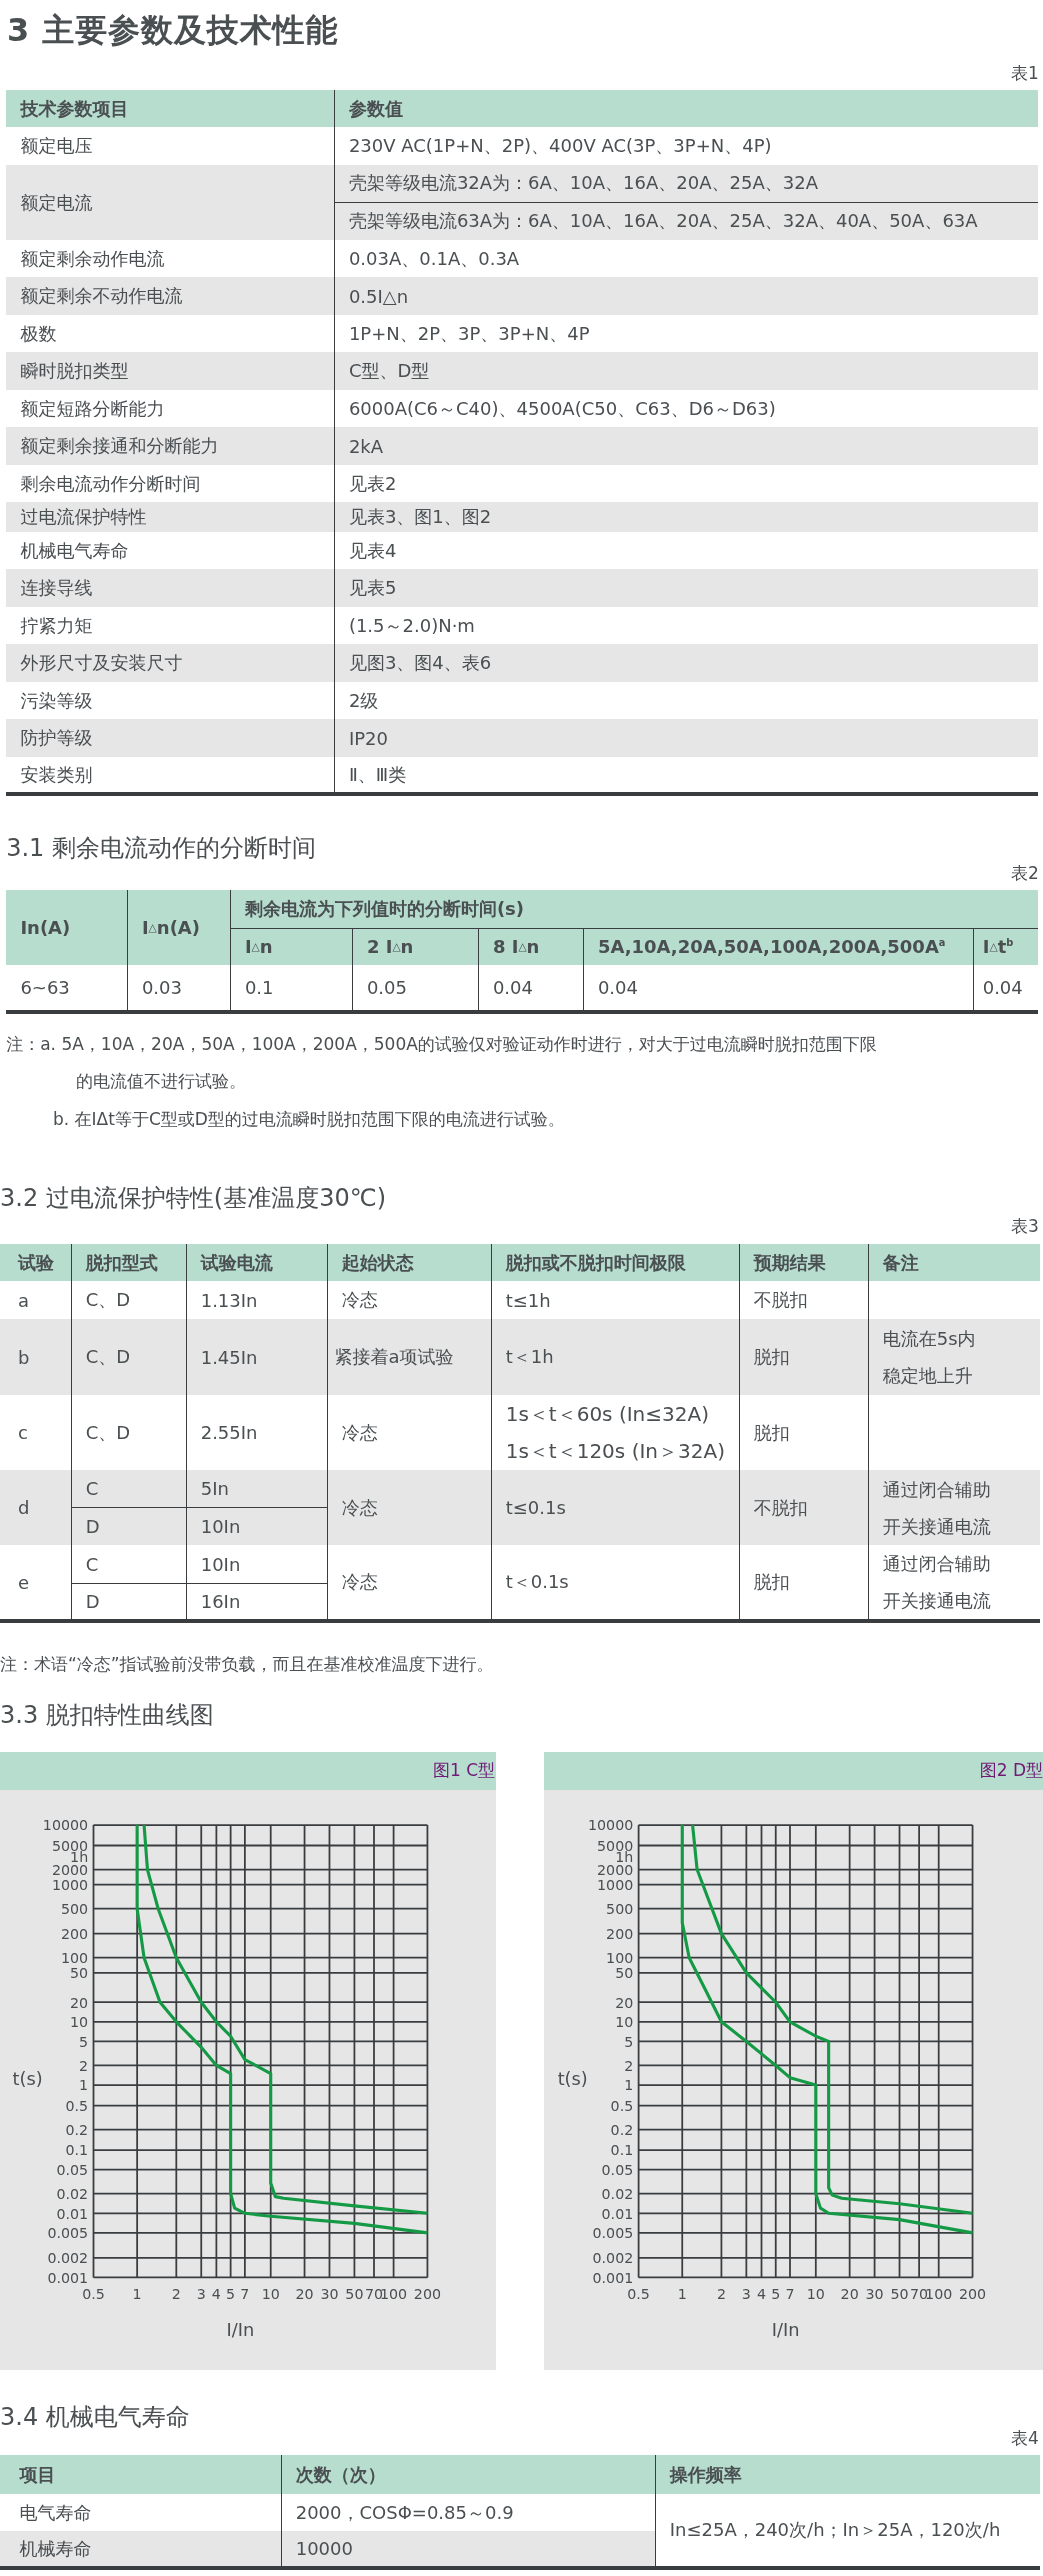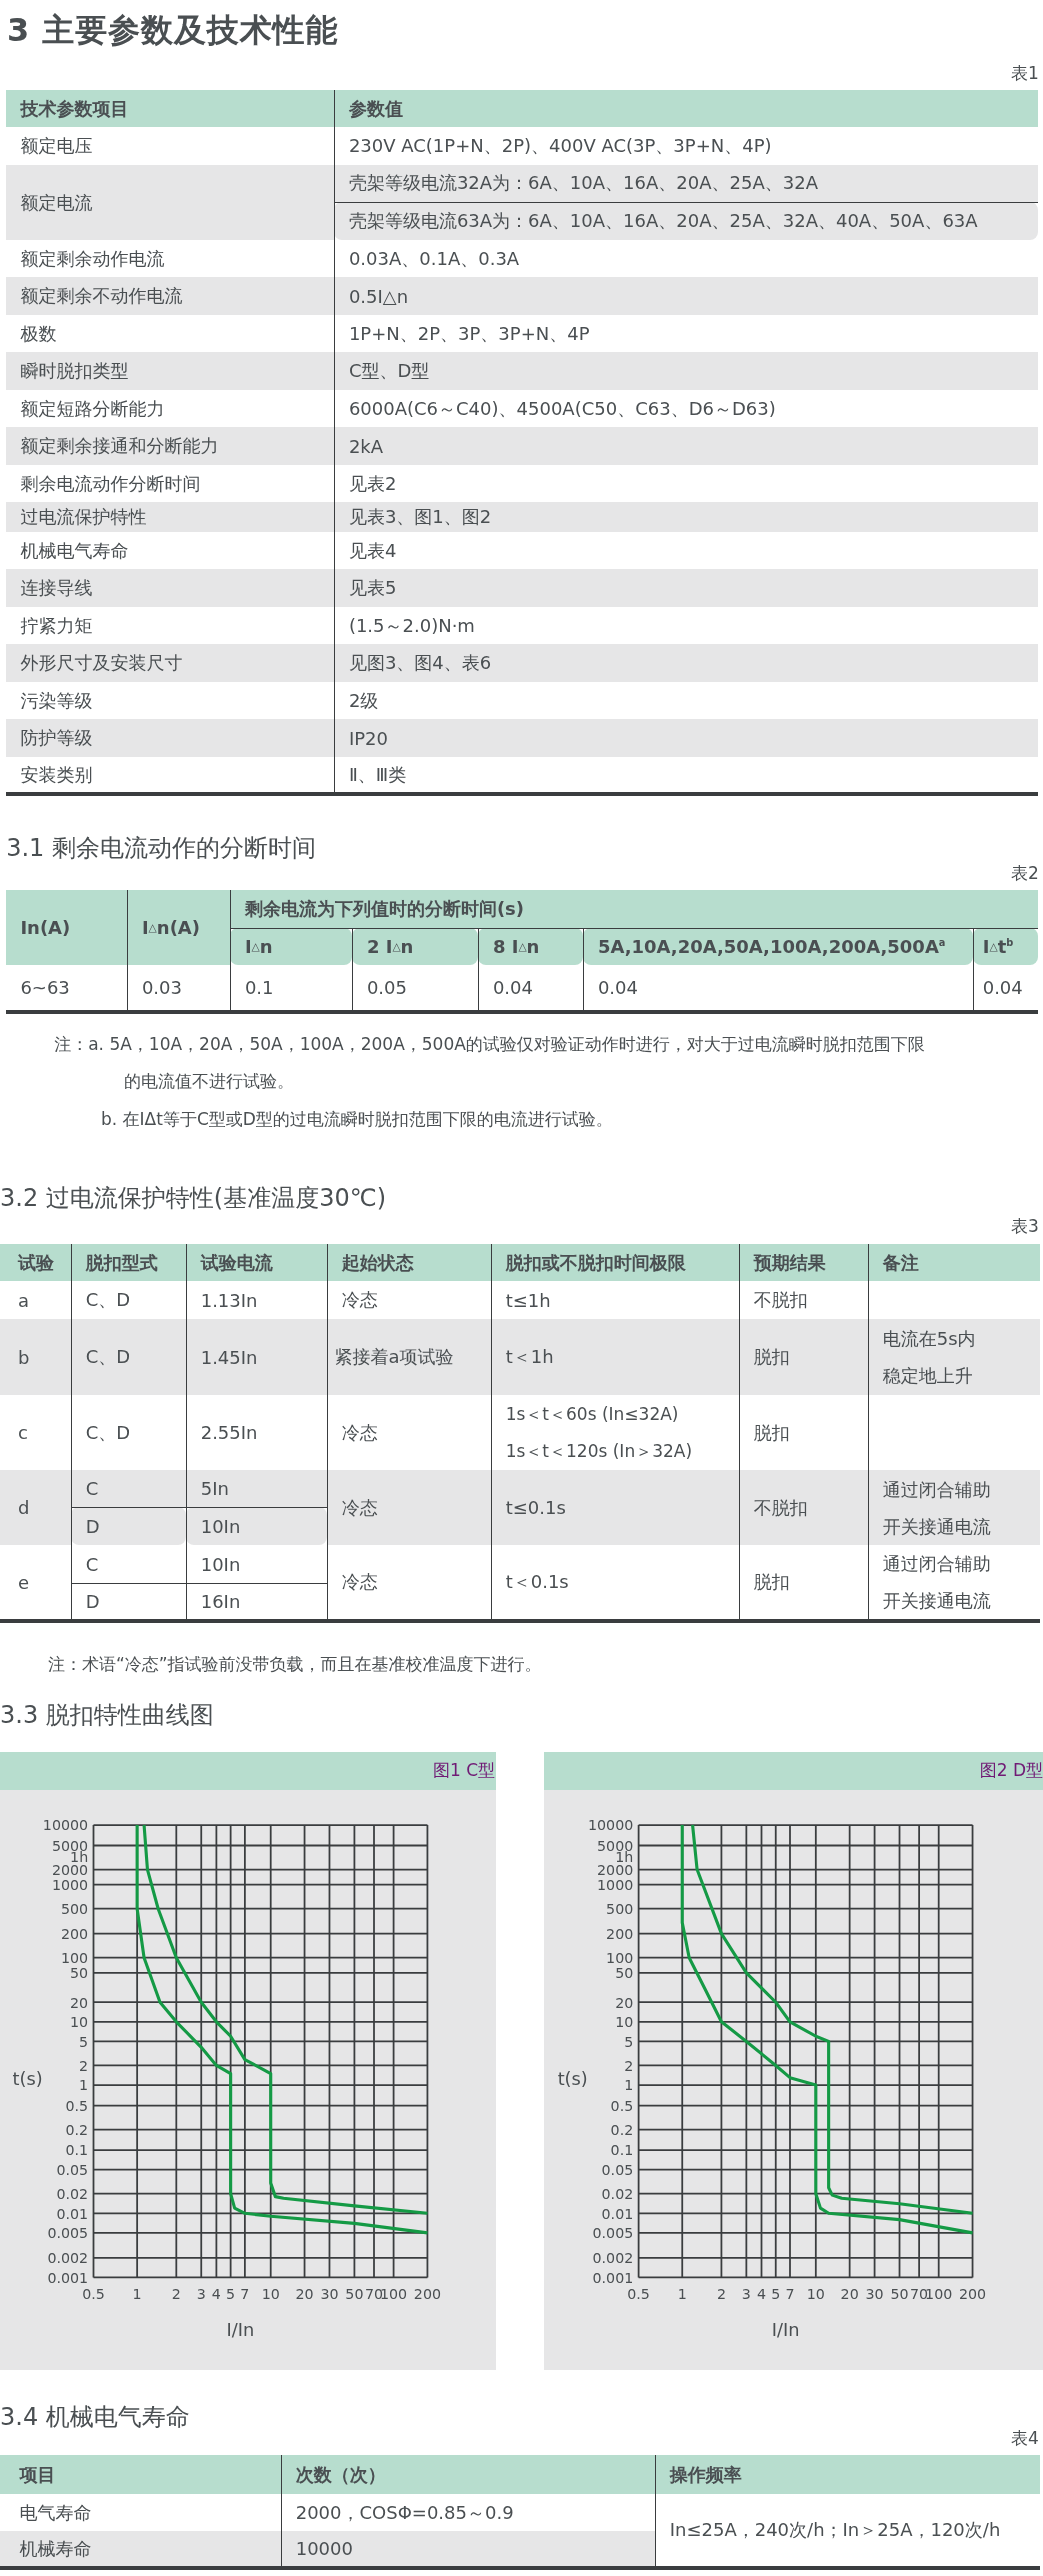--- a/index.html
+++ b/index.html
@@ -2,29 +2,29 @@
 <html style="font-size:14.2px"><head>
 <meta charset="utf-8">
 <style>
   html,body{margin:0;padding:0;background:#ffffff;}
   body{width:1044px;height:2576px;position:relative;overflow:hidden;
        font-family:"DejaVu Sans","Liberation Sans",sans-serif;color:#4a4f52;}
   .abs{position:absolute;}
   .h1{left:7.1px;top:9px;font-size:32px;font-weight:bold;letter-spacing:0.9px;color:#4a4f52;white-space:nowrap;}
   .h2{font-size:24px;color:#4a4f52;white-space:nowrap;}
   .tabno{font-size:17px;color:#4a4f52;right:5.3px;white-space:nowrap;}
-  .note{font-size:17px;color:#4a4f52;white-space:nowrap;margin-left:48px;}
+  .note{font-size:17px;color:#4a4f52;white-space:nowrap;}
   table.t{position:absolute;border-collapse:collapse;table-layout:fixed;font-size:18px;}
   table.t td, table.t th{padding:0 0 0 14.2px;text-align:left;vertical-align:middle;white-space:nowrap;overflow:hidden;}
   table.t th{background:#b7ddce;font-weight:bold;color:#4a4f52;}
   table.t td{color:#4a4f52;}
   table.t .g{background:#e6e6e7;}
   table.t .w{background:#ffffff;}
   table.t .vl{border-left:1.8px solid #3a3d3f;}
-  table.t .hl{border-top:1.8px solid #3a3d3f;border-radius:8px;}
+  table.t .hl{border-top:1.8px solid #3a3d3f;}
   table.t tr.last td{border-bottom:4.5px solid #3a3d3f;}
   .sup{font-size:9.8px;vertical-align:super;}
   .tri{font-size:10.7px;vertical-align:2.7px;}
   .panel{position:absolute;background:#e6e6e7;}
   .panel-head{position:absolute;left:0;right:0;top:0;height:38px;background:#b7ddce;}
   .panel-title{position:absolute;right:1px;top:7.1px;font-size:17px;color:#701a75;white-space:nowrap;}
   svg text{font-family:"DejaVu Sans","Liberation Sans",sans-serif;fill:#4a4f52;}
 </style>
 </head>
 <body>
@@ -200,21 +200,21 @@
           <div>电流在5s内</div>
           <div>稳定地上升</div>
         </td>
   </tr>
 
   <tr style="height:75px" class="w">
     <td style="padding-left:18px">c</td>
     <td class="vl">C、D</td>
     <td class="vl">2.55In</td>
     <td class="vl">冷态</td>
-    <td class="vl" style="line-height:37px;font-size:17px">
+    <td class="vl" style="line-height:37px;font-size:20px">
           <div>1s＜t＜60s (In≤32A)</div>
           <div>1s＜t＜120s (In＞32A)</div>
         </td>
     <td class="vl">脱扣</td>
     <td class="vl"></td>
   </tr>
 
   <tr style="height:37px" class="g">
     <td rowspan="2" style="padding-left:18px">d</td>
     <td class="vl">C</td>

